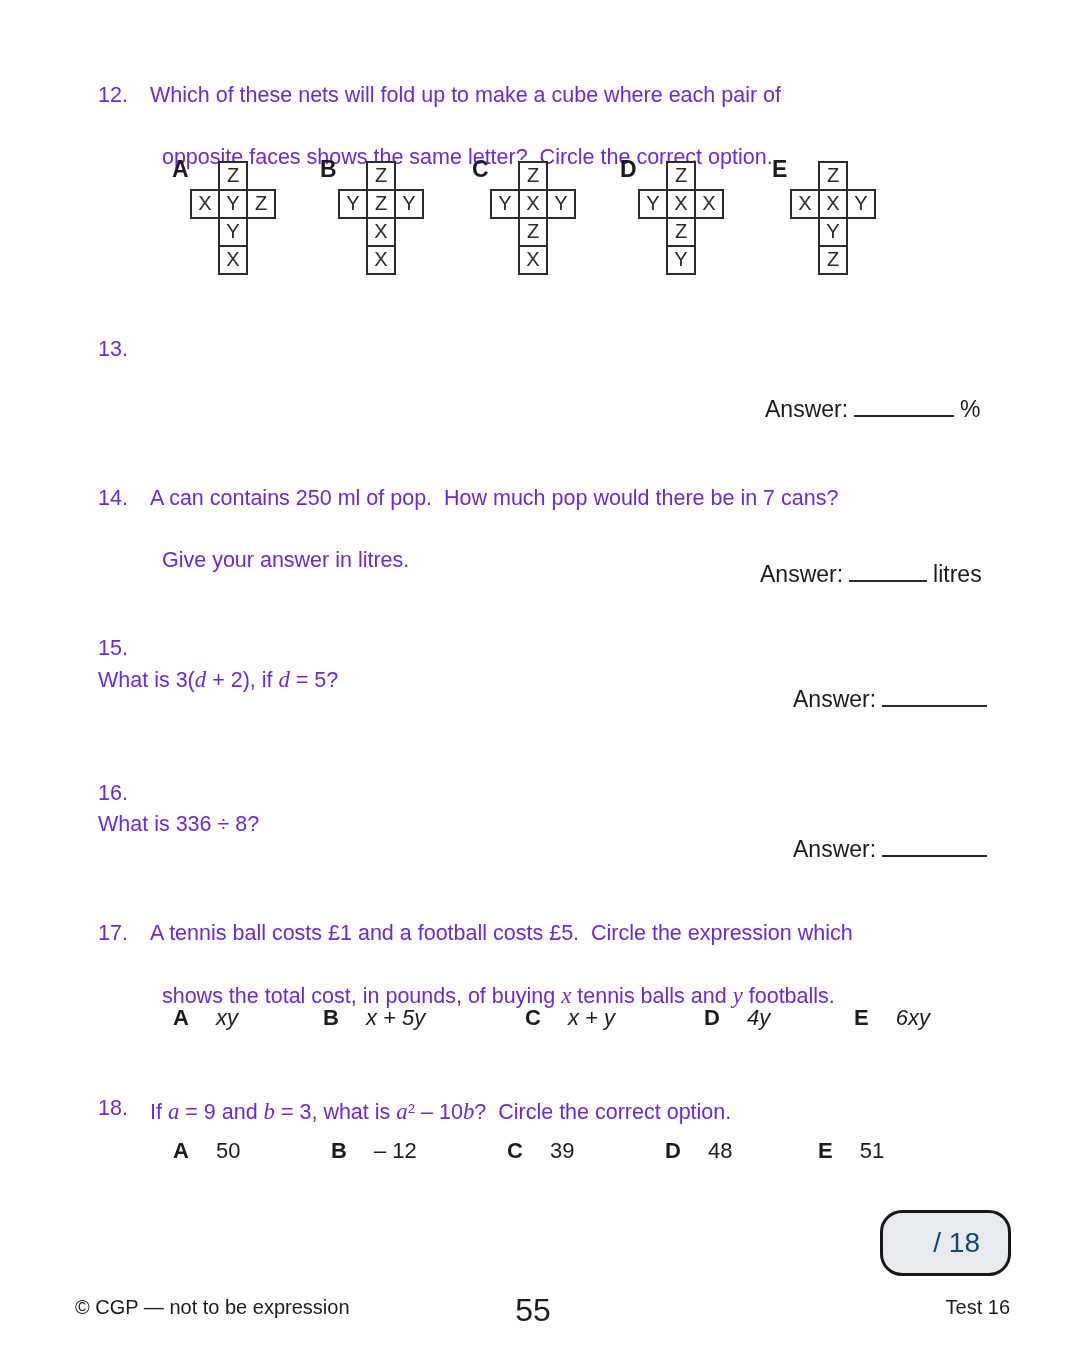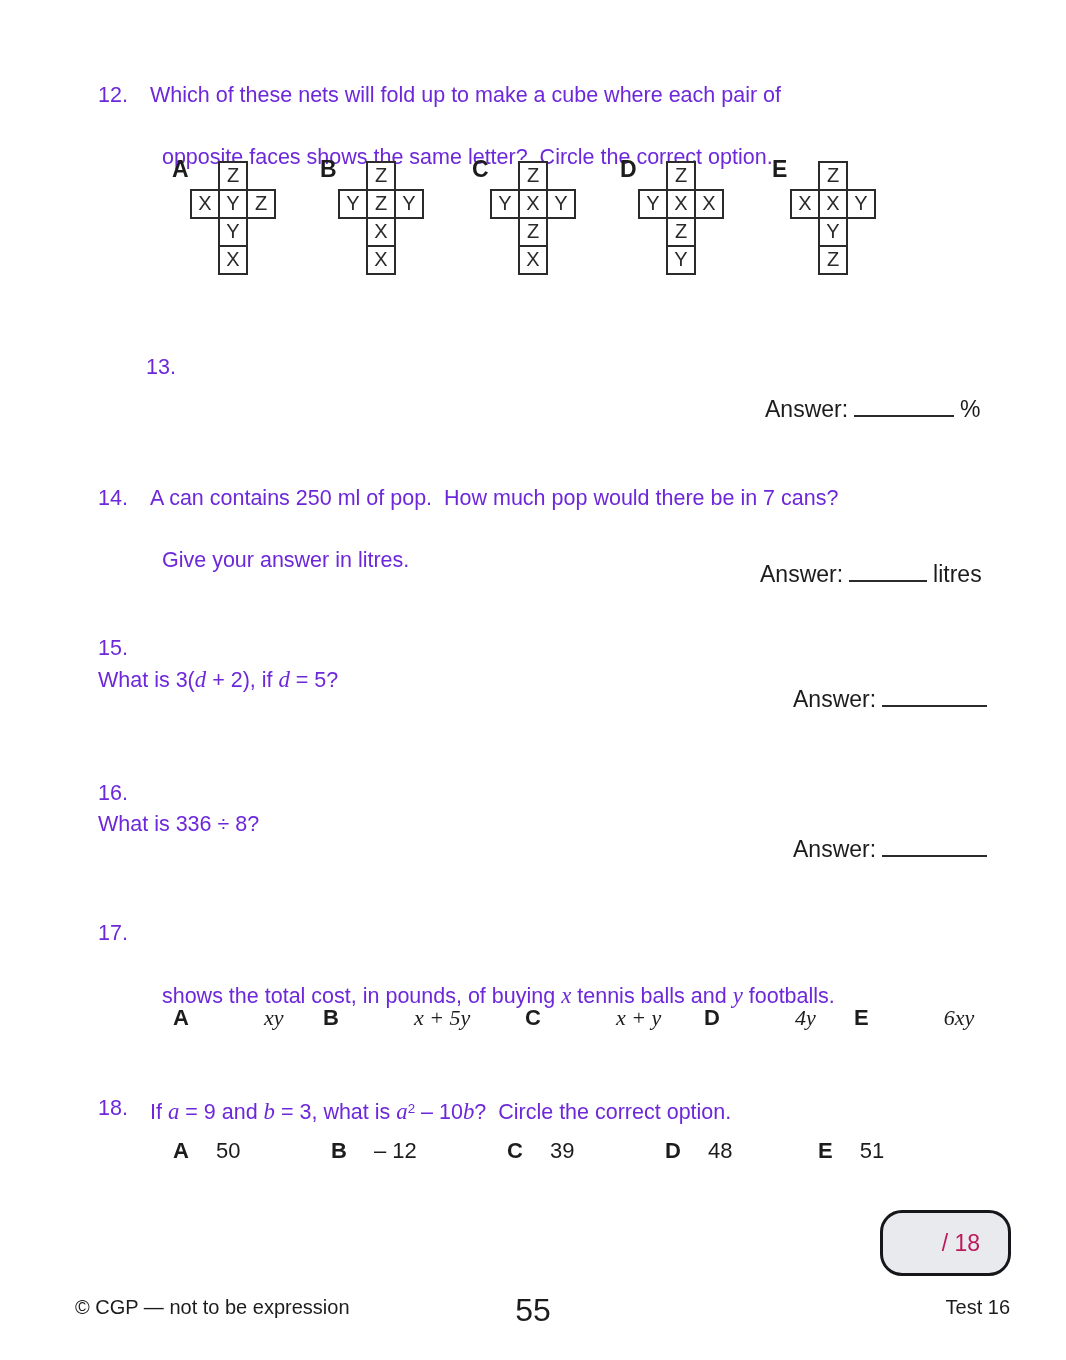--- a/index.html
+++ b/index.html
@@ -31,26 +31,26 @@
   .nc-b1 {left:28px; top:56px;}
   .nc-b2 {left:28px; top:84px;}
 
   
   .ans { position:absolute; font-size:23px; color:#1c1c1c; white-space:nowrap; }
   .blank { display:inline-block; border-bottom:2px solid #2b2b2b; height:0.95em; margin:0 6px; }
 
   
   .opt { position:absolute; font-size:22px; display:flex; gap:27px; align-items:baseline; }
   .opt-label { font-weight:bold; }
-  .opt-value.math { font-family:Liberation Serif, serif; font-style:italic;margin-left:48px; }
+  .opt-value.math { font-family:Liberation Sans, sans-serif; font-style:italic; }
 
   .score-box { position:absolute; left:880px; top:1210px; width:131px; height:66px;
                background:#e8eaee; border:3px solid #17171b; border-radius:22px;
                box-sizing:border-box; display:flex; align-items:center; justify-content:flex-end;
-               padding-right:28px; font-size:23px; color:#be185d; }
+               padding-right:28px; font-size:28px; color:#0c4a6e; }
 
   .footer-left  { position:absolute; left:75px;  top:1296px; font-size:20px; }
   .footer-page  { position:absolute; left:0; right:0; top:1292px; text-align:center; font-size:32px; }
   .footer-right { position:absolute; right:56px; top:1296px; font-size:20px; }
 </style>
 </head>
 <body>
 
 <div class="q" style="top:80px;">
   <span class="qnum">12.</span>
@@ -107,21 +107,21 @@
   <div class="net-grid">
     <div class="ncell nc-top">Z</div>
     <div class="ncell nc-m0">X</div>
     <div class="ncell nc-m1">X</div>
     <div class="ncell nc-m2">Y</div>
     <div class="ncell nc-b1">Y</div>
     <div class="ncell nc-b2">Z</div>
   </div>
 </div>
 
-<div class="q" style="top:352px;margin-left:48px;">
+<div class="q" style="top:334px;">
   <span class="qnum">13.</span>
 </div>
 <div class="ans" style="left:765px; top:393px;">
   <span>Answer:</span><span class="blank" style="width:100px;"></span><span>%</span>
 </div>
 
 <div class="q" style="top:483px;">
   <span class="qnum">14.</span>
   <span class="qtext"><span>A can contains 250 ml of pop.  How much pop would there be in 7 cans?</span><br>
   <span>Give your answer in litres.</span></span>
@@ -141,21 +141,21 @@
 <div class="q" style="top:778px;flex-direction:column;">
   <span class="qnum">16.</span>
   <span class="qtext">What is 336 ÷ 8?</span>
 </div>
 <div class="ans" style="left:793px; top:833px;">
   <span>Answer:</span><span class="blank" style="width:105px;"></span>
 </div>
 
 <div class="q" style="top:918px;">
   <span class="qnum">17.</span>
-  <span class="qtext"><br>
+  <span class="qtext"><span>A tennis ball costs £1 and a football costs £5.  Circle the expression which</span><br>
   <span>shows the total cost, in pounds, of buying </span><span class="mvar">x</span><span> tennis balls and </span><span class="mvar">y</span><span> footballs.</span></span>
 </div>
 <div class="opt" style="left:173px; top:1005px;">
   <span class="opt-label">A</span>
   <span class="opt-value math">xy</span>
 </div>
 <div class="opt" style="left:323px; top:1005px;">
   <span class="opt-label">B</span>
   <span class="opt-value math">x + 5y</span>
 </div>

